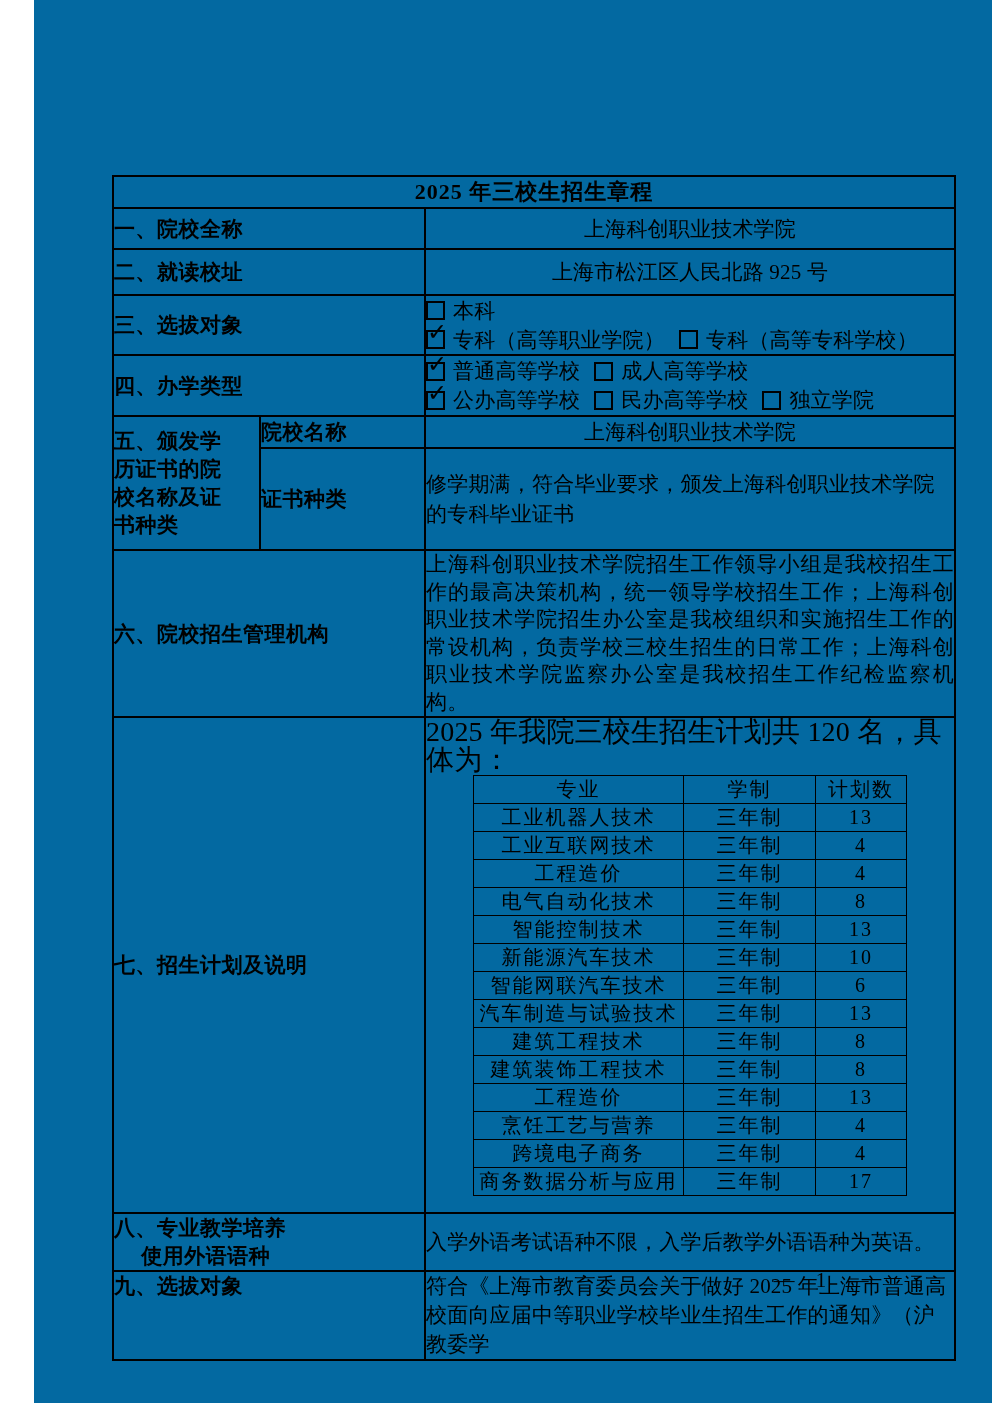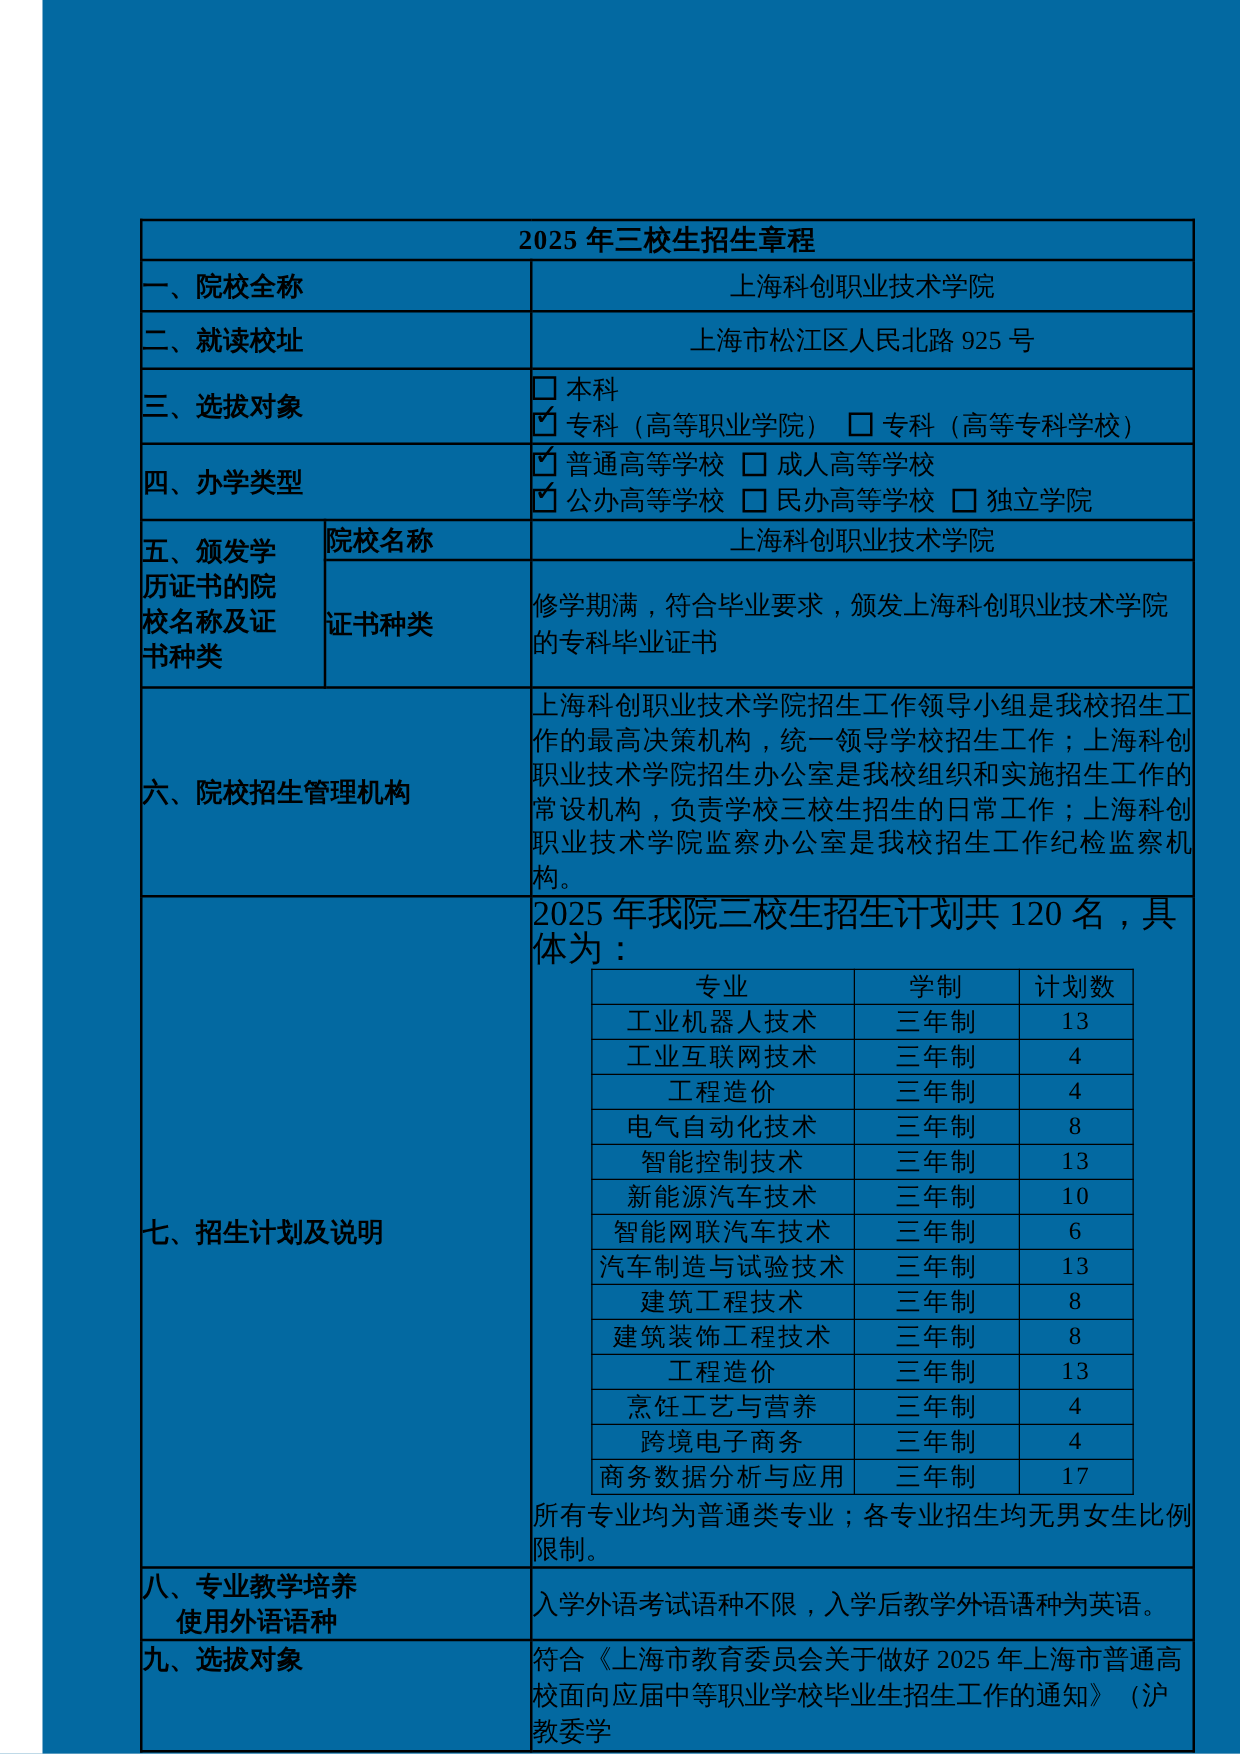--- a/index.html
+++ b/index.html
@@ -243,21 +243,20 @@
                   <td>三年制</td>
                   <td>4</td>
                 </tr>
                 <tr>
                   <td>商务数据分析与应用</td>
                   <td>三年制</td>
                   <td>17</td>
                 </tr>
               </tbody>
         </table>
-        <div class="note">所有专业均为普通类专业；各专业招生均无男女生比例限制。</div>
       </td>
     </tr>
 
     <tr class="r8">
       <td colspan="2" class="lbl pre">八、专业教学培养
 　 使用外语语种</td>
       <td class="val padded">入学外语考试语种不限，入学后教学外语语种为英语。</td>
     </tr>
 
     <tr class="r9">

